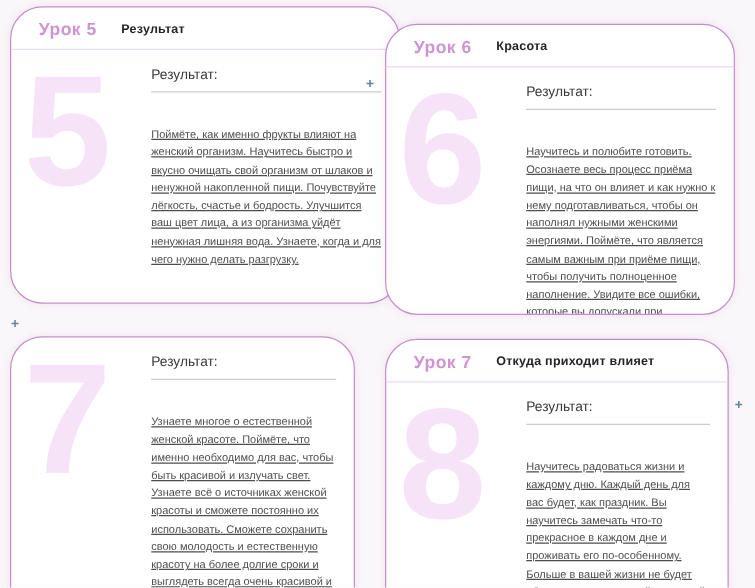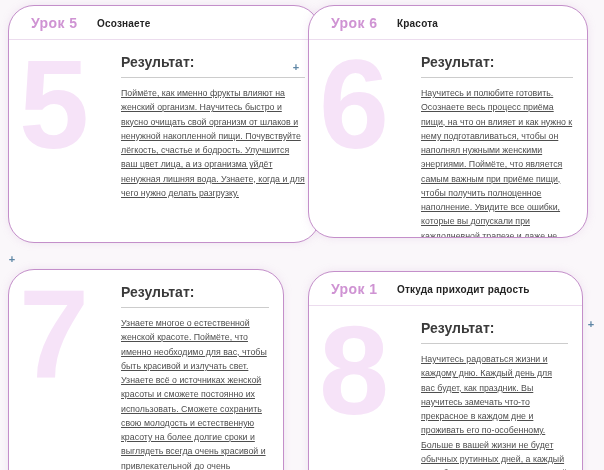--- a/index.html
+++ b/index.html
@@ -15,21 +15,21 @@
     background:var(--page-bg);
     font-family:"Liberation Sans", sans-serif;
   }
   .card{
     position:absolute; background:var(--card-bg);
     border:1.5px solid var(--card-border); border-radius:26px;
     box-shadow:0 0 8px rgba(196,143,202,0.18);
     overflow:hidden;
   }
   #card-1{left:8px;   top:5px;   width:312px; height:238px;}
-  #card-2{left:308px; top:5px;   width:280px; height:233px;}
+  #card-2{left:308px; top:19px;   width:280px; height:233px;}
   #card-3{left:8px;   top:269px; width:276px; height:240px;}
   #card-4{left:308px; top:271px; width:275px; height:238px;}
 
   .card-header{
     display:flex; align-items:center;
     padding:9px 18px 8px 22px;
     border-bottom:1px solid var(--header-divider);
   }
   .lesson-label{
     flex:none; width:58px; margin-right:8px;
@@ -44,22 +44,22 @@
     position:relative;
     padding:6px 14px 10px 112px;
   }
   .watermark{
     position:absolute; left:10px; top:2px;
     font-size:126px; font-weight:bold; line-height:1;
     color:var(--watermark); user-select:none;
   }
   .result-heading{
     position:relative; z-index:1;
-    font-size:14px; font-weight:bold; color:var(--result-heading);
-    padding-bottom:7px; margin:8px 0 8px;
+    font-size:11px; font-weight:normal; color:var(--result-heading);
+    padding-bottom:7px; margin:8px 0 26px;
     border-bottom:1px solid var(--result-divider);
   }
   .result-text{
     position:relative; z-index:1;
     font-size:8.8px; line-height:1.62; color:var(--body-text);text-decoration:underline;
   }
   .plus-icon{
     position:absolute; width:12px; height:12px; line-height:12px;
     text-align:center; font-size:11px; font-weight:bold;
     color:var(--plus-icon); cursor:pointer;
@@ -67,21 +67,21 @@
   #plus-1{left:290px; top:61px;}
   #plus-2{left:6px;   top:253px;}
   #plus-3{left:585px; top:318px;}
 </style>
 </head>
 <body>
 
 <div class="card" id="card-1">
   <div class="card-header">
     <span class="lesson-label">Урок 5</span>
-    <span class="card-title">Осознаете</span>
+    <span class="card-title">Результат</span>
   </div>
   <div class="card-body">
     <div class="watermark">5</div>
     <div class="result-heading">Результат:</div>
     <p class="result-text">Поймёте, как именно фрукты влияют на женский организм. Научитесь быстро и вкусно очищать свой организм от шлаков и ненужной накопленной пищи. Почувствуйте лёгкость, счастье и бодрость. Улучшится ваш цвет лица, а из организма уйдёт ненужная лишняя вода. Узнаете, когда и для чего нужно делать разгрузку.</p>
   </div>
 </div>
 
 <div class="card" id="card-2">
   <div class="card-header">
@@ -98,22 +98,22 @@
 <div class="card" id="card-3">
   <div class="card-body">
     <div class="watermark">7</div>
     <div class="result-heading">Результат:</div>
     <p class="result-text">Узнаете многое о естественной женской красоте. Поймёте, что именно необходимо для вас, чтобы быть красивой и излучать свет. Узнаете всё о источниках женской красоты и сможете постоянно их использовать. Сможете сохранить свою молодость и естественную красоту на более долгие сроки и выглядеть всегда очень красивой и привлекательной до очень глубокой старости. Получите настройку молодости и красоты.</p>
   </div>
 </div>
 
 <div class="card" id="card-4">
   <div class="card-header">
-    <span class="lesson-label">Урок 1</span>
-    <span class="card-title">Откуда приходит радость</span>
+    <span class="lesson-label">Урок 7</span>
+    <span class="card-title">Откуда приходит влияет</span>
   </div>
   <div class="card-body">
     <div class="watermark">8</div>
     <div class="result-heading">Результат:</div>
     <p class="result-text">Научитесь радоваться жизни и каждому дню. Каждый день для вас будет, как праздник. Вы научитесь замечать что-то прекрасное в каждом дне и проживать его по-особенному. Больше в вашей жизни не будет обычных рутинных дней, а каждый день будет напитан положительной нужной энергией для полного счастья и благополучия.</p>
   </div>
 </div>
 
 <span class="plus-icon" id="plus-1">+</span>
 <span class="plus-icon" id="plus-2">+</span>

